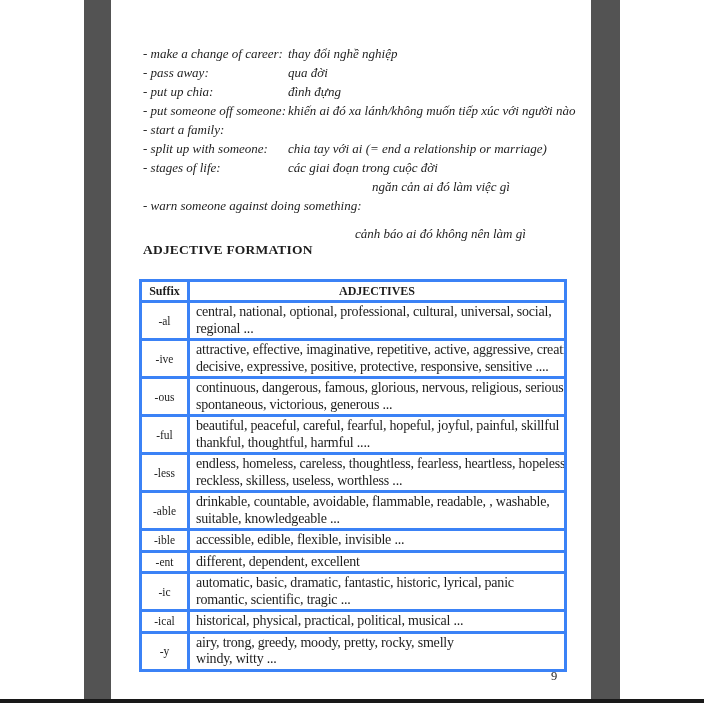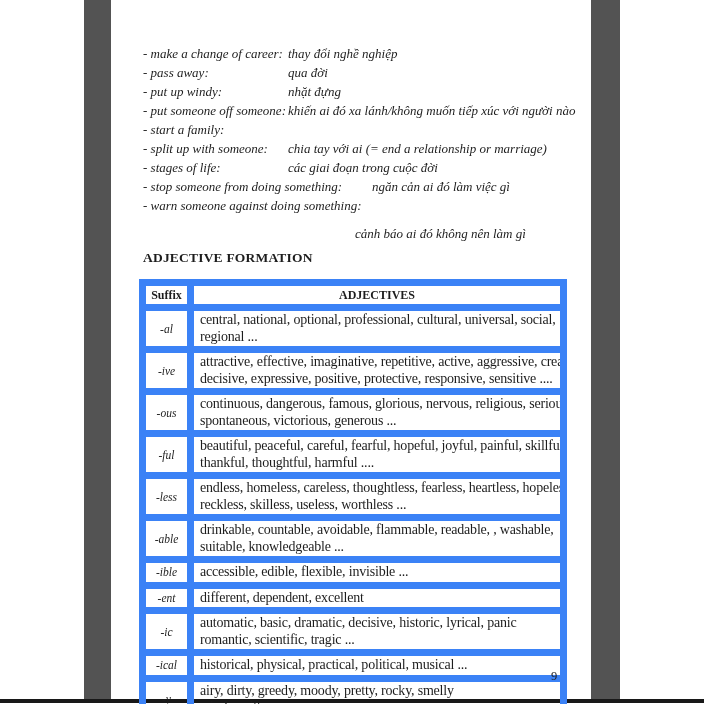--- a/index.html
+++ b/index.html
@@ -15,59 +15,59 @@
 
   .page-area { position:absolute; left:111px; top:0; width:480px; height:699px; background:#ffffff; }
 
   .phrases { position:absolute; left:143px; top:44px; width:432px; }
   .phrase-row { position:relative; height:19px; font-size:13px; line-height:19px; white-space:nowrap;font-style:italic; }
   .phrase-row .vi { position:absolute; left:145px; top:0; }
   .phrase-row.wide-1 .vi { left:229px; }
   .phrase-row.wide-2 .vi { left:212px;margin-top:28px; }
 
   .section-title {
-    position:absolute; left:143px; top:250px; margin:0;
+    position:absolute; left:143px; top:242px; margin:0;
     font-size:13.5px; font-weight:bold; letter-spacing:0.2px;text-align:right;
   }
 
   table.adj-table {
     position:absolute; left:139px; top:279px; width:428px;
     border-collapse:collapse; table-layout:fixed;
   }
-  .adj-table th, .adj-table td { border:7px solid #3b82f6; }
+  .adj-table th, .adj-table td { border:3px solid #3b82f6; }
   .adj-table th { font-size:12px; font-weight:bold; height:18px; text-align:center; padding:0; }
   .col-suffix { width:48px; }
   td.suffix-cell {
     text-align:center; vertical-align:middle;
-    font-style:italic; font-size:11.5px; padding:0;
+    font-size:11.5px; padding:0;
   }
   td.adj-cell {
     font-size:14px; letter-spacing:-0.2px; line-height:16.5px;
     padding:1px 6px; white-space:pre; overflow:hidden; vertical-align:middle;
   }
 
   .page-number { position:absolute; left:551px; top:669px; font-size:12.5px; }
 </style>
 </head>
 <body>
 
 <div class="page-area"></div>
 <div class="edge-bar edge-left"></div>
 <div class="edge-bar edge-right"></div>
 <div class="bottom-line"></div>
 
 <div class="phrases">
   <div class="phrase-row"><span class="en">- make a change of career:</span><span class="vi">thay đổi nghề nghiệp</span></div>
   <div class="phrase-row"><span class="en">- pass away:</span><span class="vi">qua đời</span></div>
-  <div class="phrase-row"><span class="en">- put up windy:</span><span class="vi">nhặt đựng</span></div>
+  <div class="phrase-row"><span class="en">- put up chia:</span><span class="vi">đình đựng</span></div>
   <div class="phrase-row"><span class="en">- put someone off someone:</span><span class="vi">khiến ai đó xa lánh/không muốn tiếp xúc với người nào</span></div>
   <div class="phrase-row"><span class="en">- start a family:</span></div>
   <div class="phrase-row"><span class="en">- split up with someone:</span><span class="vi">chia tay với ai (= end a relationship or marriage)</span></div>
   <div class="phrase-row"><span class="en">- stages of life:</span><span class="vi">các giai đoạn trong cuộc đời</span></div>
-  <div class="phrase-row wide-1"><span class="en">- stop someone from doing something:</span><span class="vi">ngăn cản ai đó làm việc gì</span></div>
+  <div class="phrase-row wide-1"><span class="vi">ngăn cản ai đó làm việc gì</span></div>
   <div class="phrase-row wide-2"><span class="en">- warn someone against doing something:</span><span class="vi">cảnh báo ai đó không nên làm gì</span></div>
 </div>
 
 <h2 class="section-title">ADJECTIVE FORMATION</h2>
 
 <table class="adj-table">
   <colgroup>
       <col class="col-suffix">
       <col>
     </colgroup>
@@ -111,28 +111,28 @@
     <tr>
         <td class="suffix-cell">-ible</td>
         <td class="adj-cell">accessible, edible, flexible, invisible ...</td>
       </tr>
     <tr>
         <td class="suffix-cell">-ent</td>
         <td class="adj-cell">different, dependent, excellent</td>
       </tr>
     <tr>
         <td class="suffix-cell">-ic</td>
-        <td class="adj-cell">automatic, basic, dramatic, decisive, historic, lyrical, panic
+        <td class="adj-cell">automatic, basic, dramatic, fantastic, historic, lyrical, panic
 romantic, scientific, tragic ...</td>
       </tr>
     <tr>
         <td class="suffix-cell">-ical</td>
         <td class="adj-cell">historical, physical, practical, political, musical ...</td>
       </tr>
     <tr>
         <td class="suffix-cell">-y</td>
-        <td class="adj-cell">airy, dirty, greedy, moody, pretty, rocky, smelly
+        <td class="adj-cell">airy, trong, greedy, moody, pretty, rocky, smelly
 windy, witty ...</td>
       </tr>
   </tbody>
 </table>
 
 <div class="page-number">9</div>
 
 </body></html>

